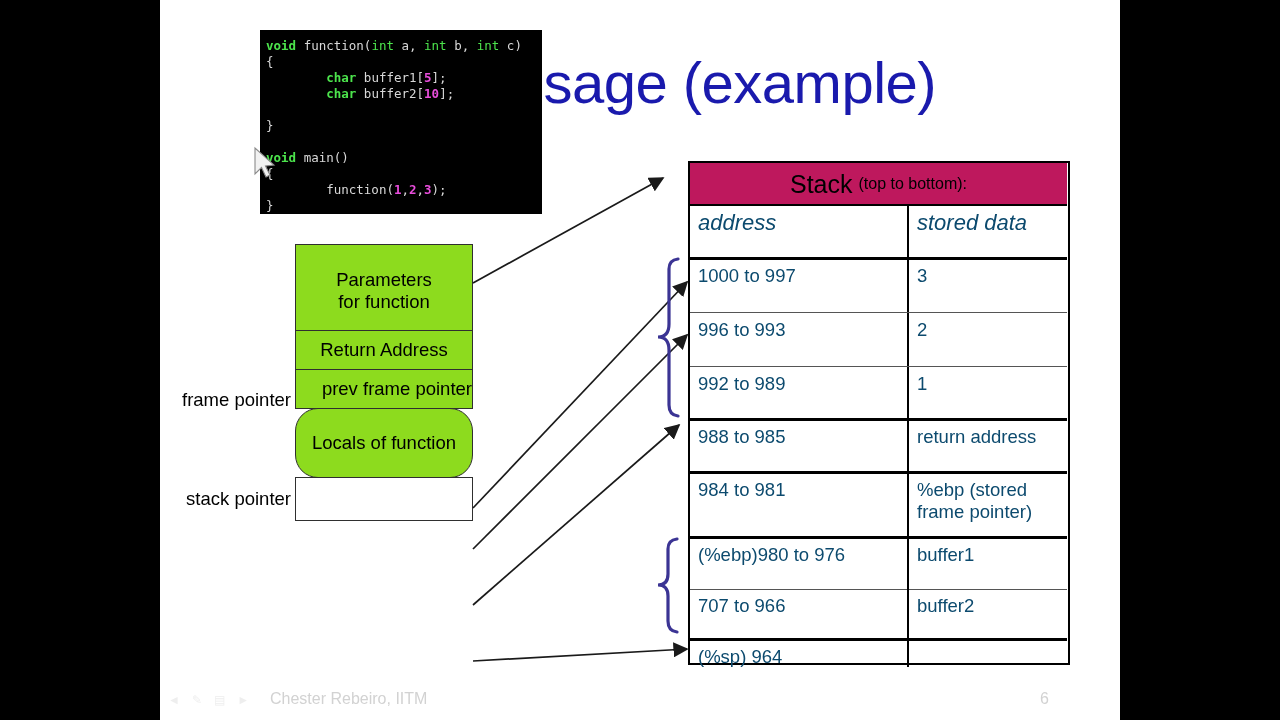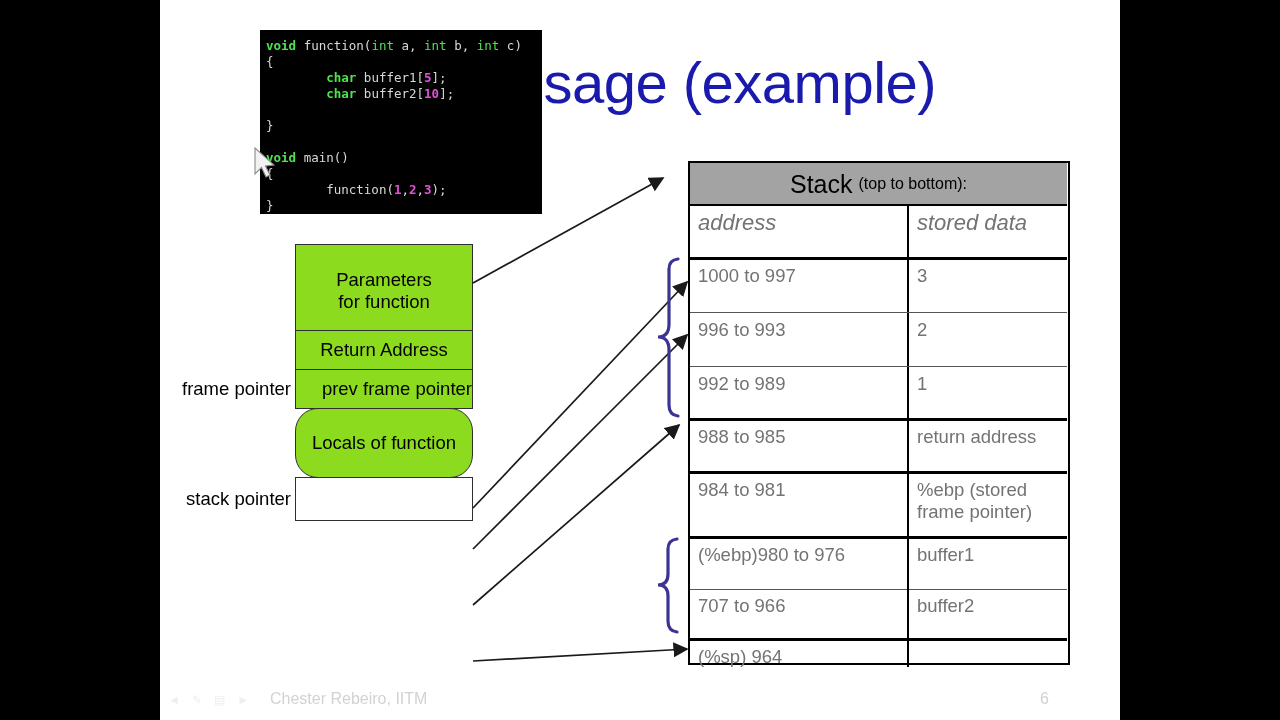--- a/index.html
+++ b/index.html
@@ -58,34 +58,34 @@
   #fb-ret{top:92px;height:40px;}
   #fb-prev{top:131px;height:40px;justify-content:flex-end;}
   #fb-locals{top:170px;height:70px;border-radius:23px;}
   #fb-free{top:239px;height:44px;background:#ffffff;}
 
   .sidelbl{
     position:absolute;
     font-size:18.5px;line-height:22px;color:#000;
     white-space:nowrap;text-align:right;
   }
-  #lbl-fp{left:-130px;top:131px;width:126px;height:40px;display:flex;align-items:center;justify-content:flex-end;}
+  #lbl-fp{left:-130px;top:142px;width:126px;height:40px;display:flex;align-items:center;justify-content:flex-end;}
   #lbl-sp{left:-130px;top:239px;width:126px;height:44px;display:flex;align-items:center;justify-content:flex-end;}
 
   
   #table{
     position:absolute;left:528px;top:161px;width:382px;height:504px;
     box-sizing:border-box;
     border:2.5px solid #000;
     background:#fff;
   }
   .trow{position:absolute;left:0;width:377px;display:flex;box-sizing:border-box;}
   .tc-a{width:217px;box-sizing:border-box;padding:6px 0 0 8px;}
   .tc-b{width:160px;box-sizing:border-box;padding:6px 0 0 8px;border-left:2.5px solid #000;}
-  .cellTxt{font-size:18.5px;line-height:22px;color:#737373;}
+  .cellTxt{font-size:18.5px;line-height:22px;color:#0c4a6e;}
   #hdr{
     top:0;height:43px;background:#b9e2e0;
     border-bottom:2.5px solid #000;
     align-items:center;justify-content:center;
   }
   #hdr .big{font-size:25px;line-height:28px;color:#000;}
   #hdr .small{font-size:16px;line-height:28px;color:#000;padding-left:6px;text-align:right;}
   #sub{top:43px;height:54px;border-bottom:3.5px solid #000;}
   #sub .cellTxt{font-style:italic;font-size:22px;}
   .r1{top:96px;height:54px;border-bottom:1.5px solid #555;}
@@ -141,21 +141,21 @@
       </div>
     <div class="fbox" id="fb-free" style="background: rgb(255, 255, 255);">
         <div></div>
       </div>
 
     <div class="sidelbl" id="lbl-fp">frame pointer</div>
     <div class="sidelbl" id="lbl-sp">stack pointer</div>
   </div>
 
   <div id="table">
-    <div class="trow" id="hdr" style="background: #a3a3a3;">
+    <div class="trow" id="hdr" style="background: #be185d;">
       <span class="big">Stack</span>
       <span class="small">(top to bottom):</span>
     </div>
     <div class="trow" id="sub">
       <div class="tc-a">
           <div class="cellTxt">address</div>
         </div>
       <div class="tc-b">
           <div class="cellTxt">stored data</div>
         </div>

